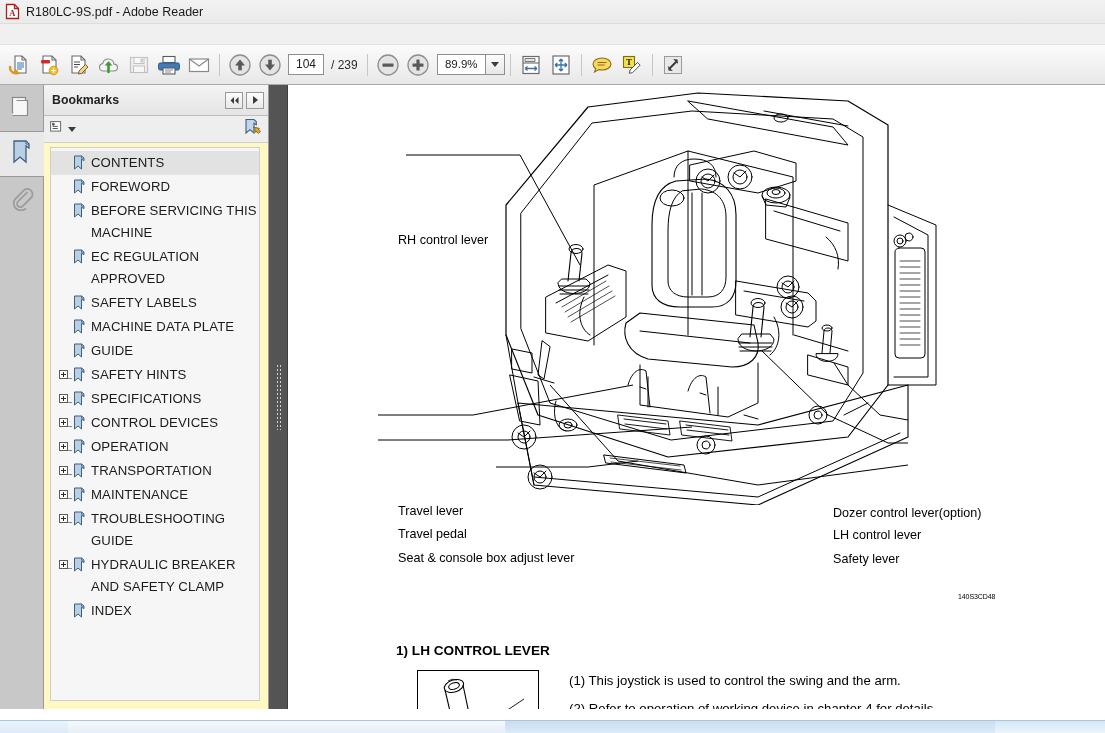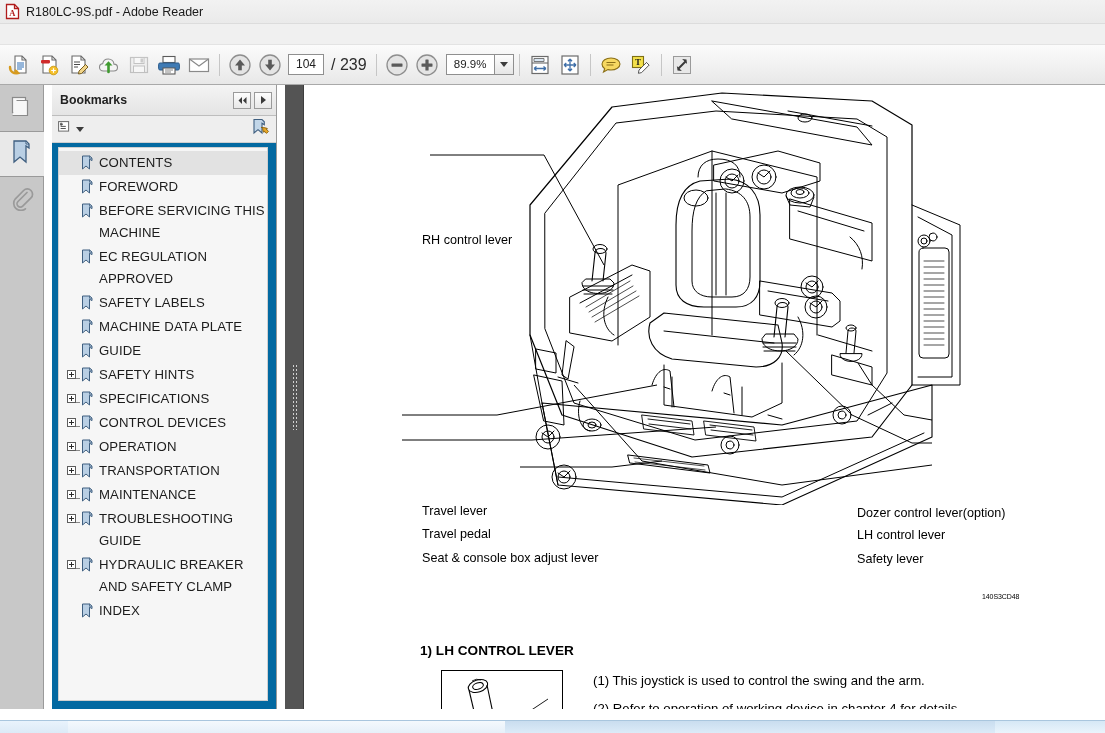--- a/index.html
+++ b/index.html
@@ -58,41 +58,41 @@
     width: 1px; height: 22px; background: #c6c6c6;
     margin: 0 5px; flex: 0 0 auto;
   }
   .pagebox {
     width: 36px; height: 21px;
     border: 1px solid #8f8f8f; background: #fff;
     font-size: 12px; color: #222;
     text-align: center; line-height: 19px;
     margin: 0 3px;
   }
-  .pagetotal { font-size: 16px; color: #2c2c2c; margin-left: 4px; margin-right: 4px; white-space: nowrap;}
+  .pagetotal { font-size: 12px; color: #2c2c2c; margin-left: 4px; margin-right: 4px; white-space: nowrap;}
   .zoombox {
     width: 48px; height: 21px;
     border: 1px solid #8f8f8f; border-right: none; background: #fff;
     font-size: 11.5px; color: #222;
     text-align: center; line-height: 19px;
   }
   .zoomdrop {
     width: 20px; height: 21px;
     border: 1px solid #8f8f8f;
     background: linear-gradient(to bottom,#fdfdfd,#e6e6e6);
     display: flex; align-items: center; justify-content: center;
   }
   .caret-dn {
     width: 0; height: 0;
     border-left: 4px solid transparent; border-right: 4px solid transparent;
     border-top: 5px solid #3c3c3c;
   }
 
   
-  .main { display: flex; height: 624px; width: 1105px; gap: 8px; }
+  .main { display: flex; height: 624px; width: 1105px; }
 
   
   .rail {
     width: 44px; background: #c8c8c8;
     border-right: 1px solid #9a9a9a;
     display: flex; flex-direction: column; align-items: center;
     padding-top: 0;
   }
   .rail-btn {
     width: 44px; height: 46px;
@@ -132,21 +132,21 @@
     height: 27px;
     background: #eeeeee;
     border-bottom: 1px solid #cfcfcf;
     display: flex; align-items: center; padding: 0 6px;
   }
   .bm-tb-spacer { flex: 1; }
 
   .bm-list-wrap {
     flex: 1;
     padding: 4px 8px 8px 6px;
-    background: #0369a1;
+    background: #fef9c3;
     overflow: hidden;
   }
   .bm-list {
     background: #f6f6f6;
     border: 1px solid #cfcfcf;
     height: 100%;
     padding: 3px 0 0 0;
     overflow: hidden;
   }
   .bm-row {

